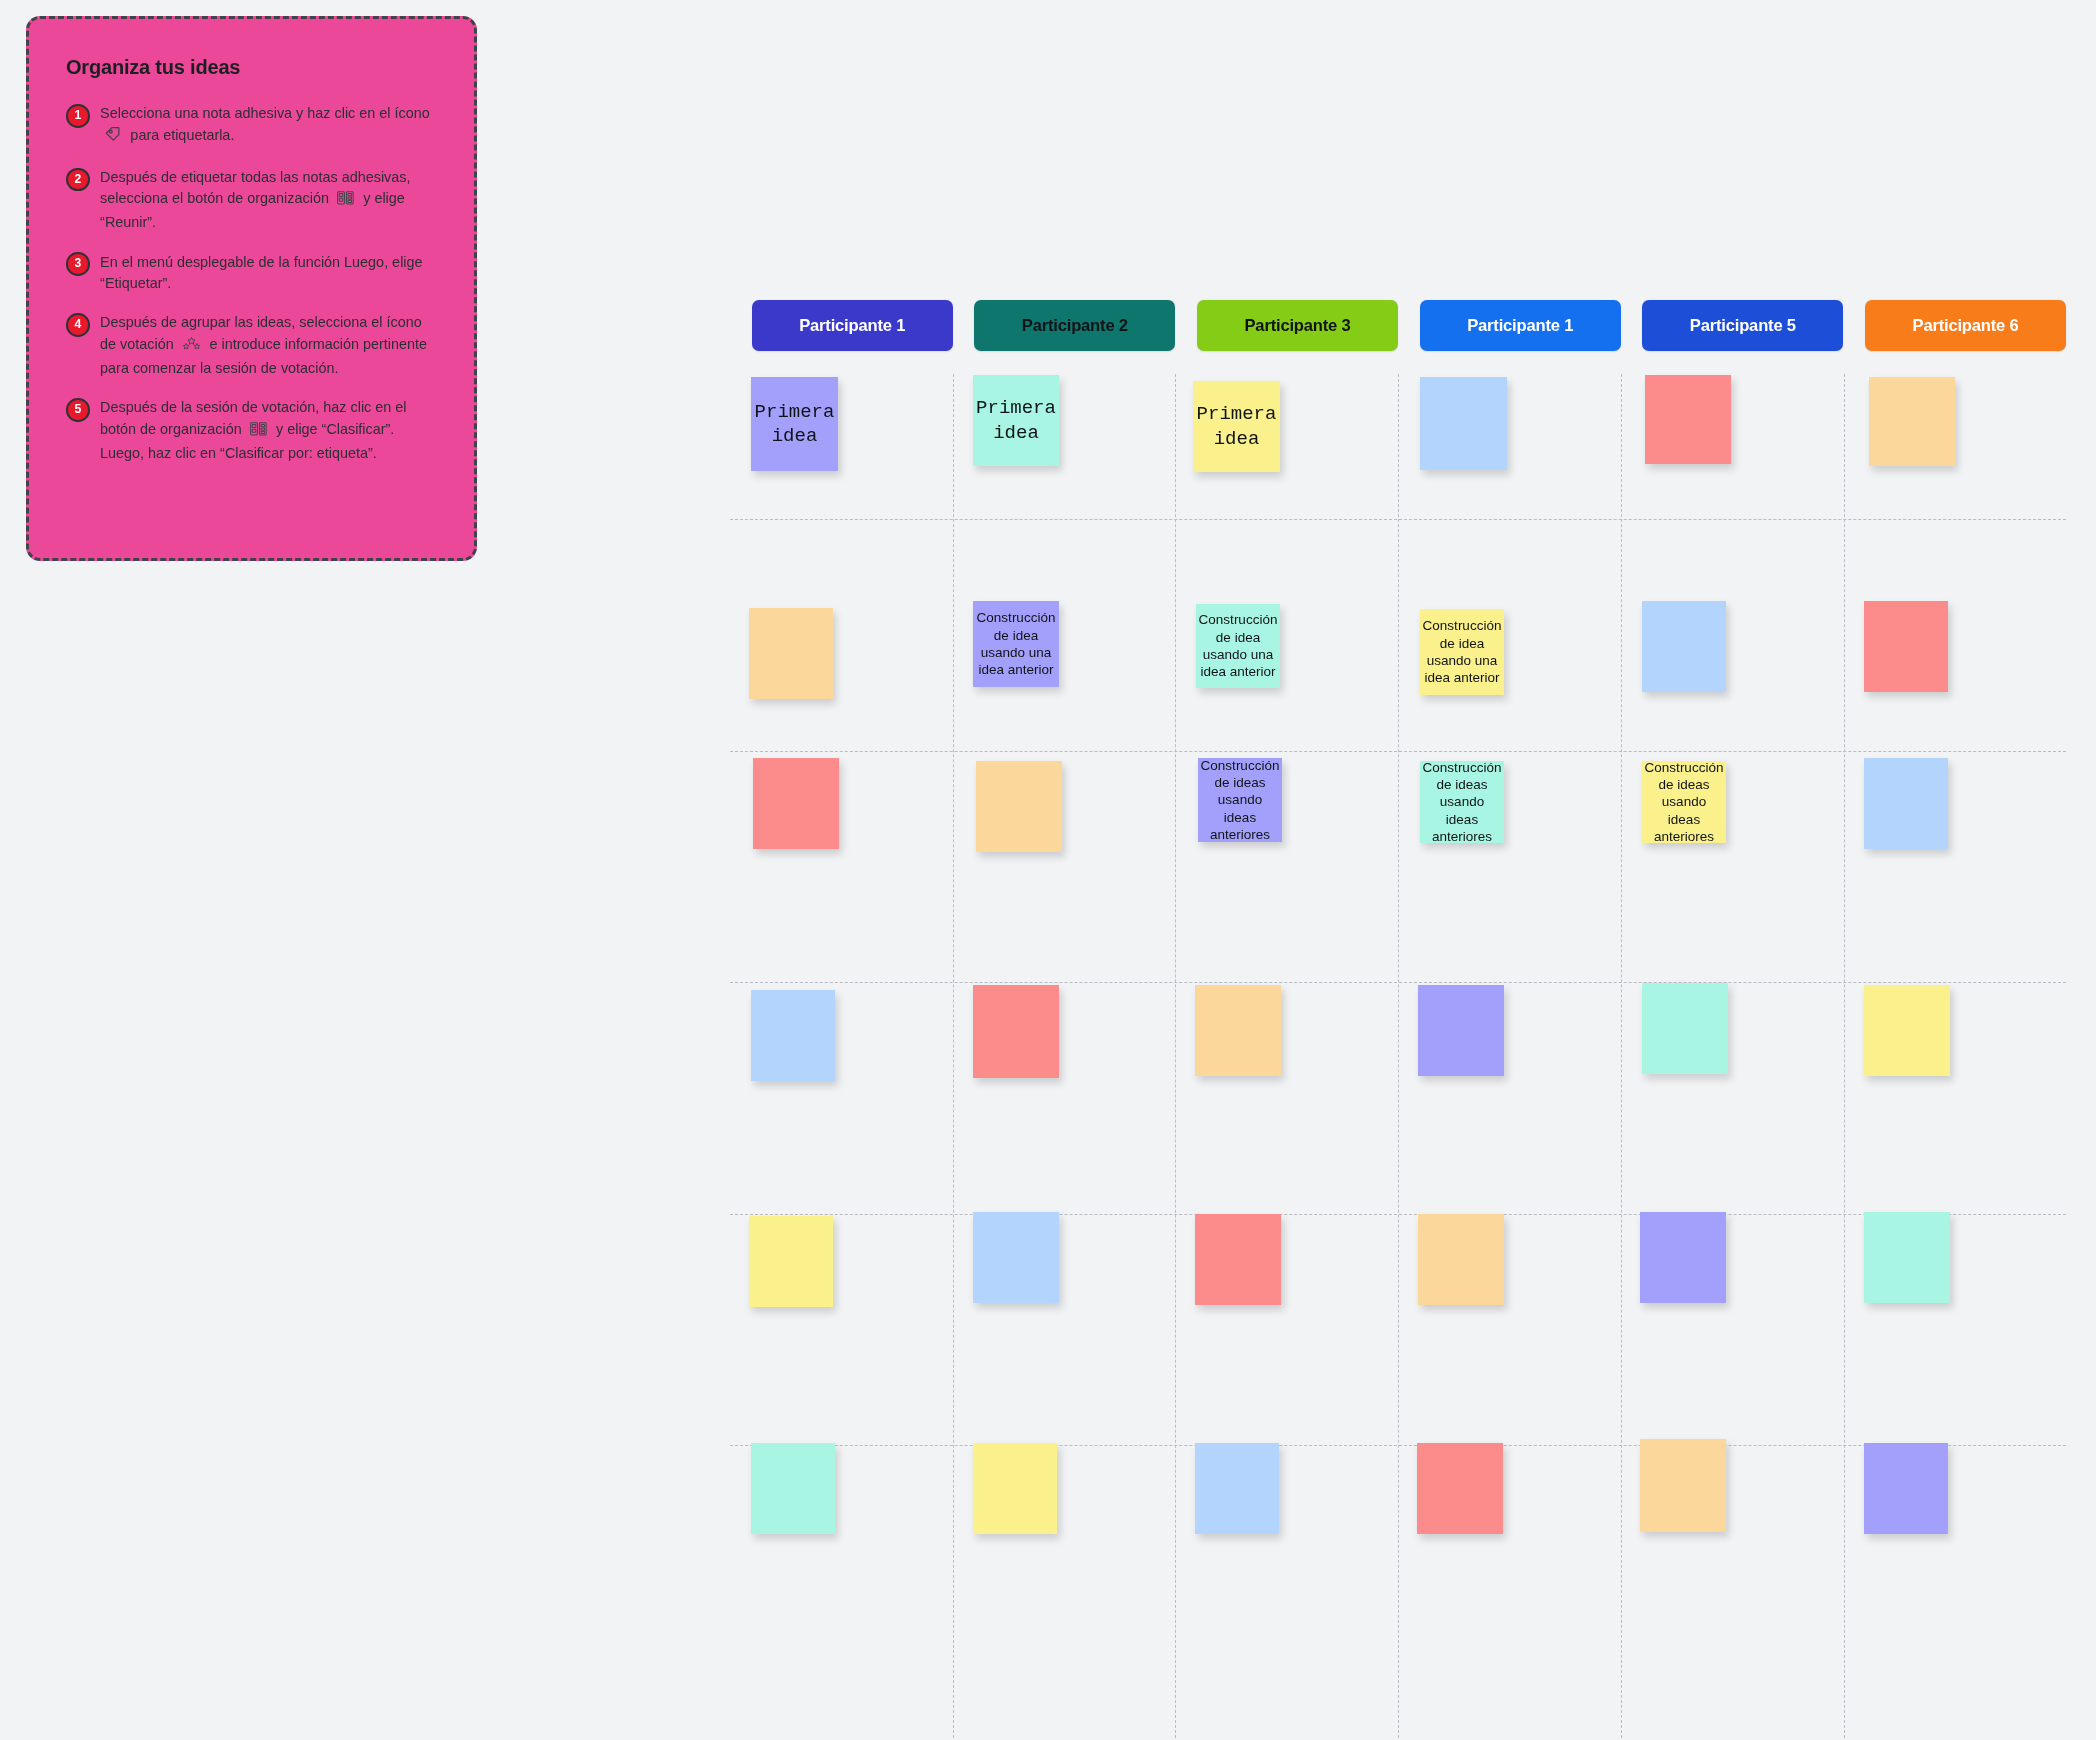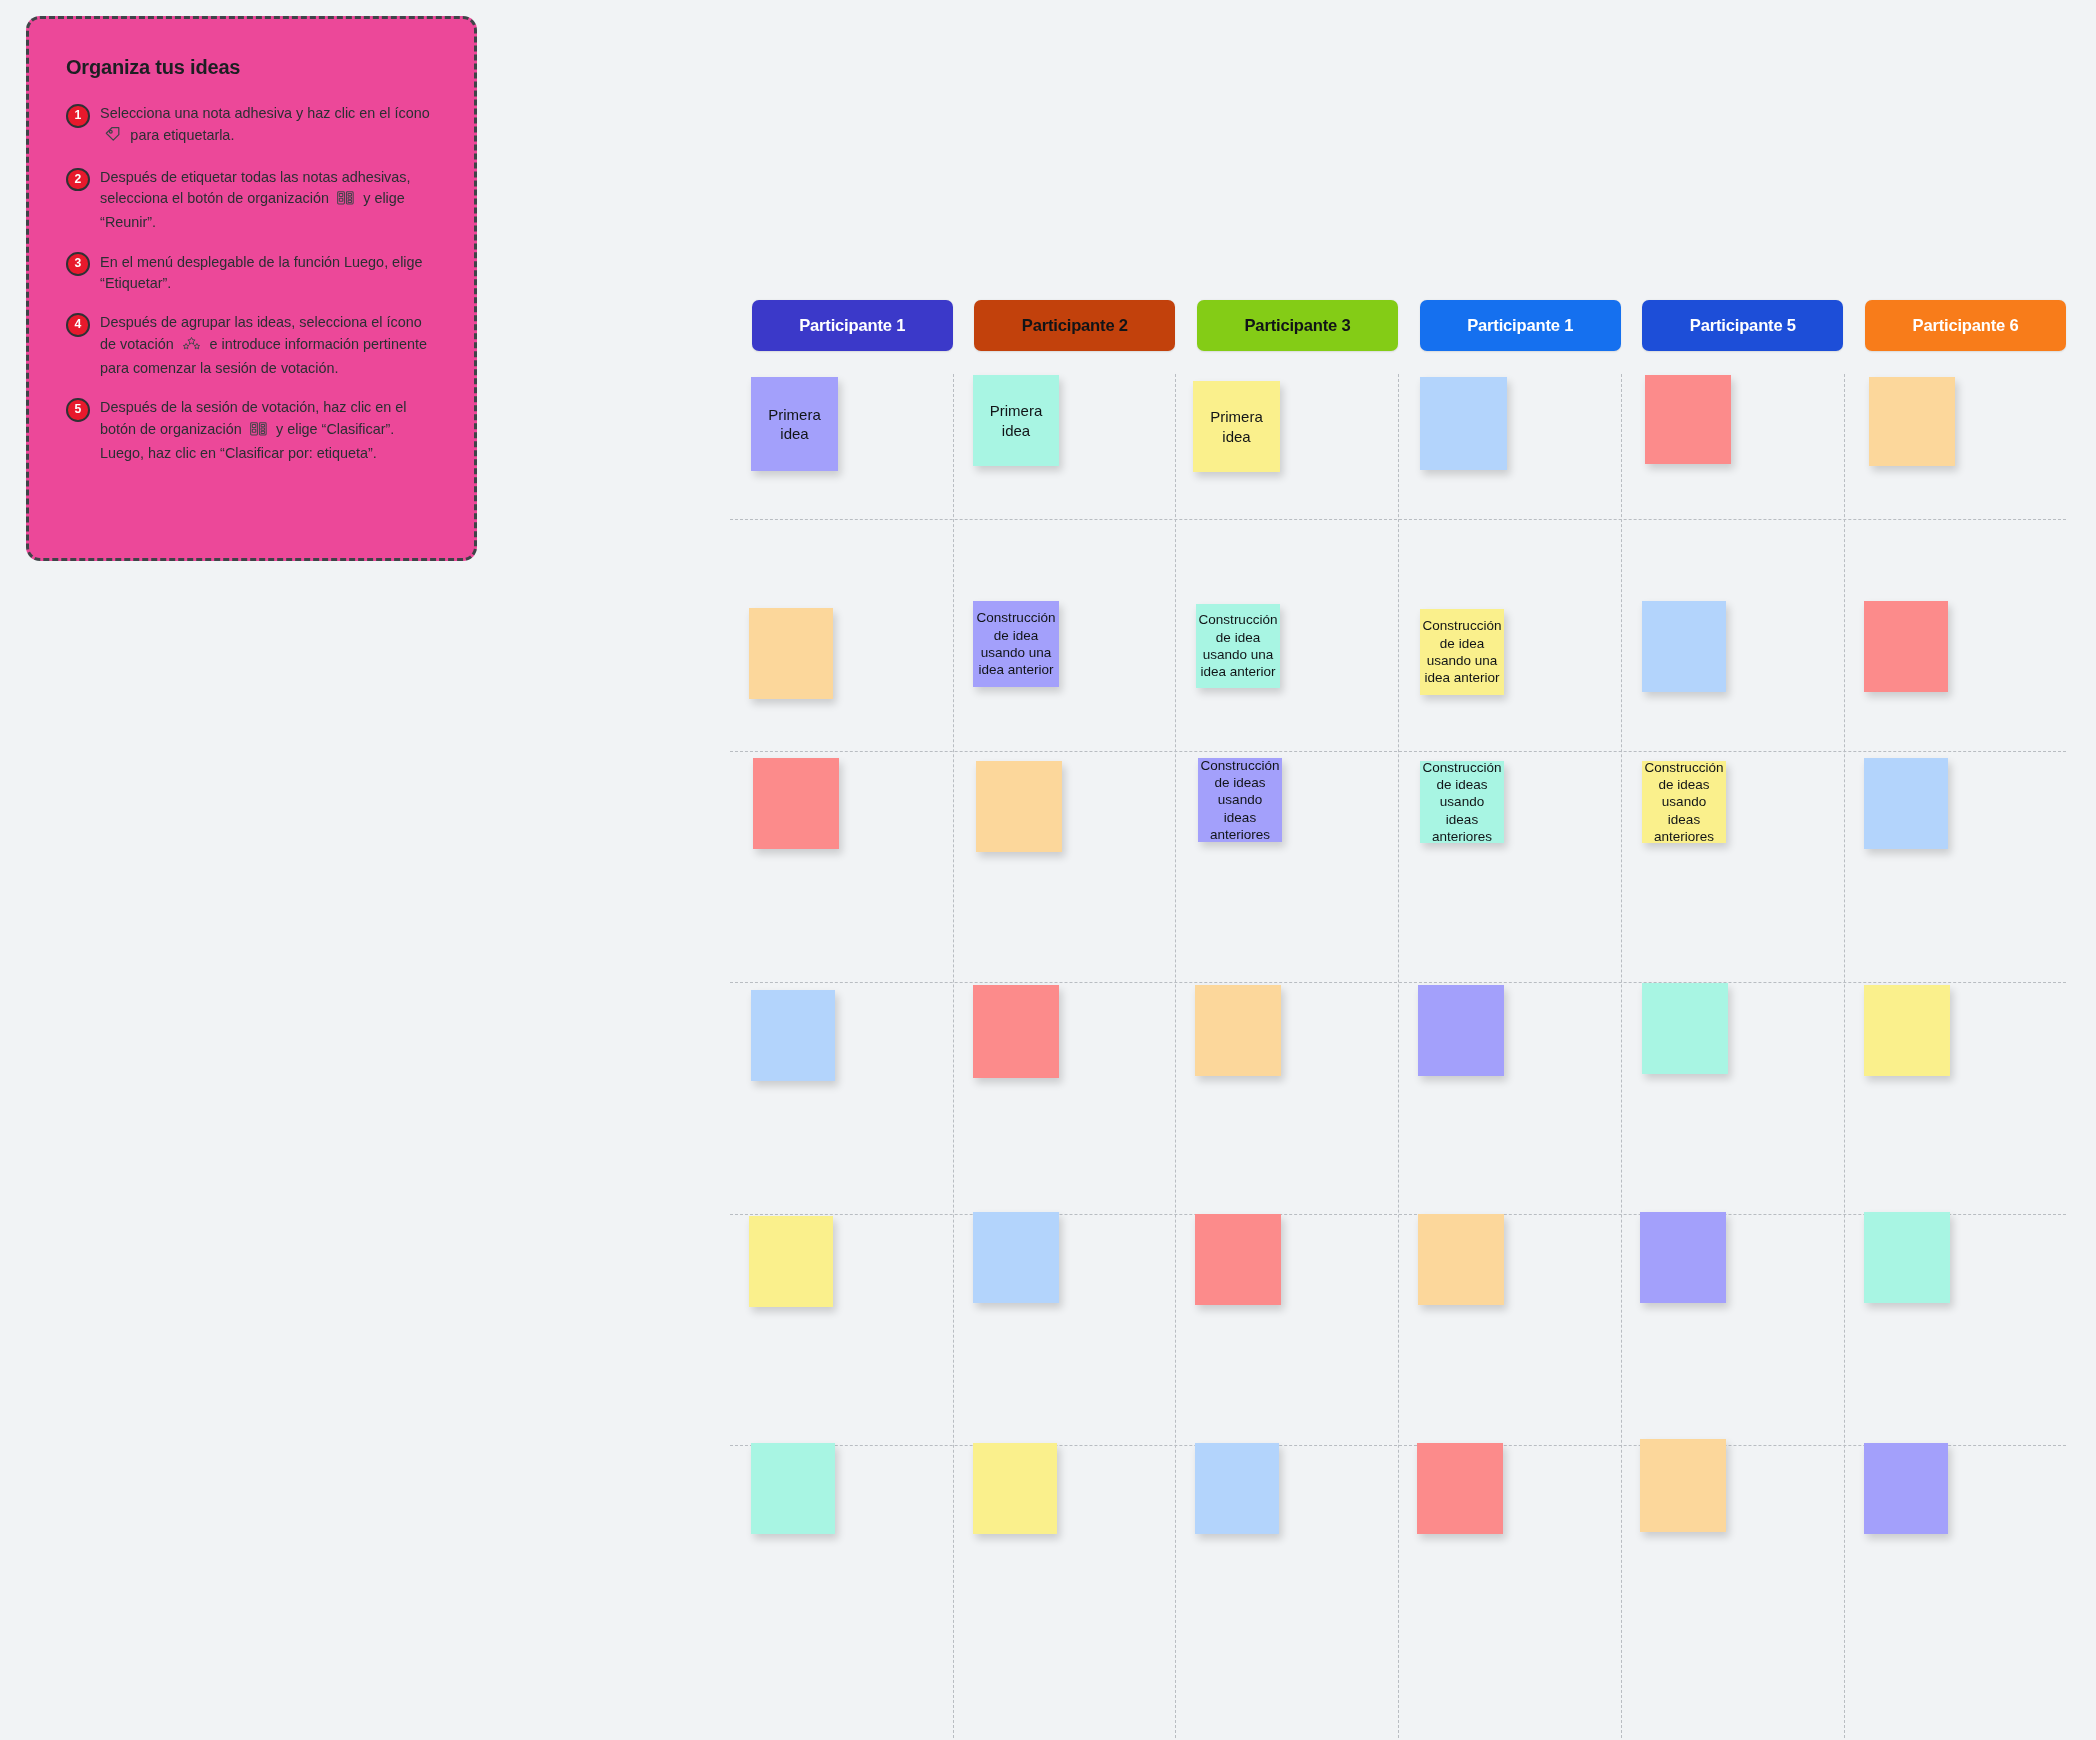--- a/index.html
+++ b/index.html
@@ -149,22 +149,23 @@
     color: #111417;
     padding: 5.2px;
     box-shadow: 2.6px 5.2px 7.9px rgba(0,0,0,0.16);
   }
   .note-text {
     font-size: 13.5px;
     line-height: 1.28;
     white-space: pre-line;
   }
   .note-text.big {
-    font-size: 15px;
+    font-size: 19px;
     line-height: 1.28;
+    font-family: Liberation Mono, monospace;
   }
 </style>
 </head>
 <body>
 
 <div class="instructions">
   <div class="panel-title">Organiza tus ideas</div>
   <ul class="step-list" id="step-list">
       <li class="step">
         <span class="step-badge" style="background: rgb(232, 25, 44);">1</span>
@@ -212,21 +213,21 @@
     </ul>
 </div>
 
 <div class="board">
 
   <div class="header-row" id="header-row">
       <div class="col-slot">
         <div class="participant-chip" style="background: rgb(59, 57, 201); color: rgb(255, 255, 255);">Participante 1</div>
       </div>
       <div class="col-slot">
-        <div class="participant-chip" style="background: #c2410c; color: rgb(17, 20, 23);">Participante 2</div>
+        <div class="participant-chip" style="background: #0f766e; color: rgb(17, 20, 23);">Participante 2</div>
       </div>
       <div class="col-slot">
         <div class="participant-chip" style="background: #84cc16; color: rgb(17, 20, 23);">Participante 3</div>
       </div>
       <div class="col-slot">
         <div class="participant-chip" style="background: rgb(21, 112, 239); color: rgb(255, 255, 255);">Participante 1</div>
       </div>
       <div class="col-slot">
         <div class="participant-chip" style="background: #1d4ed8; color: rgb(255, 255, 255);">Participante 5</div>
       </div>

